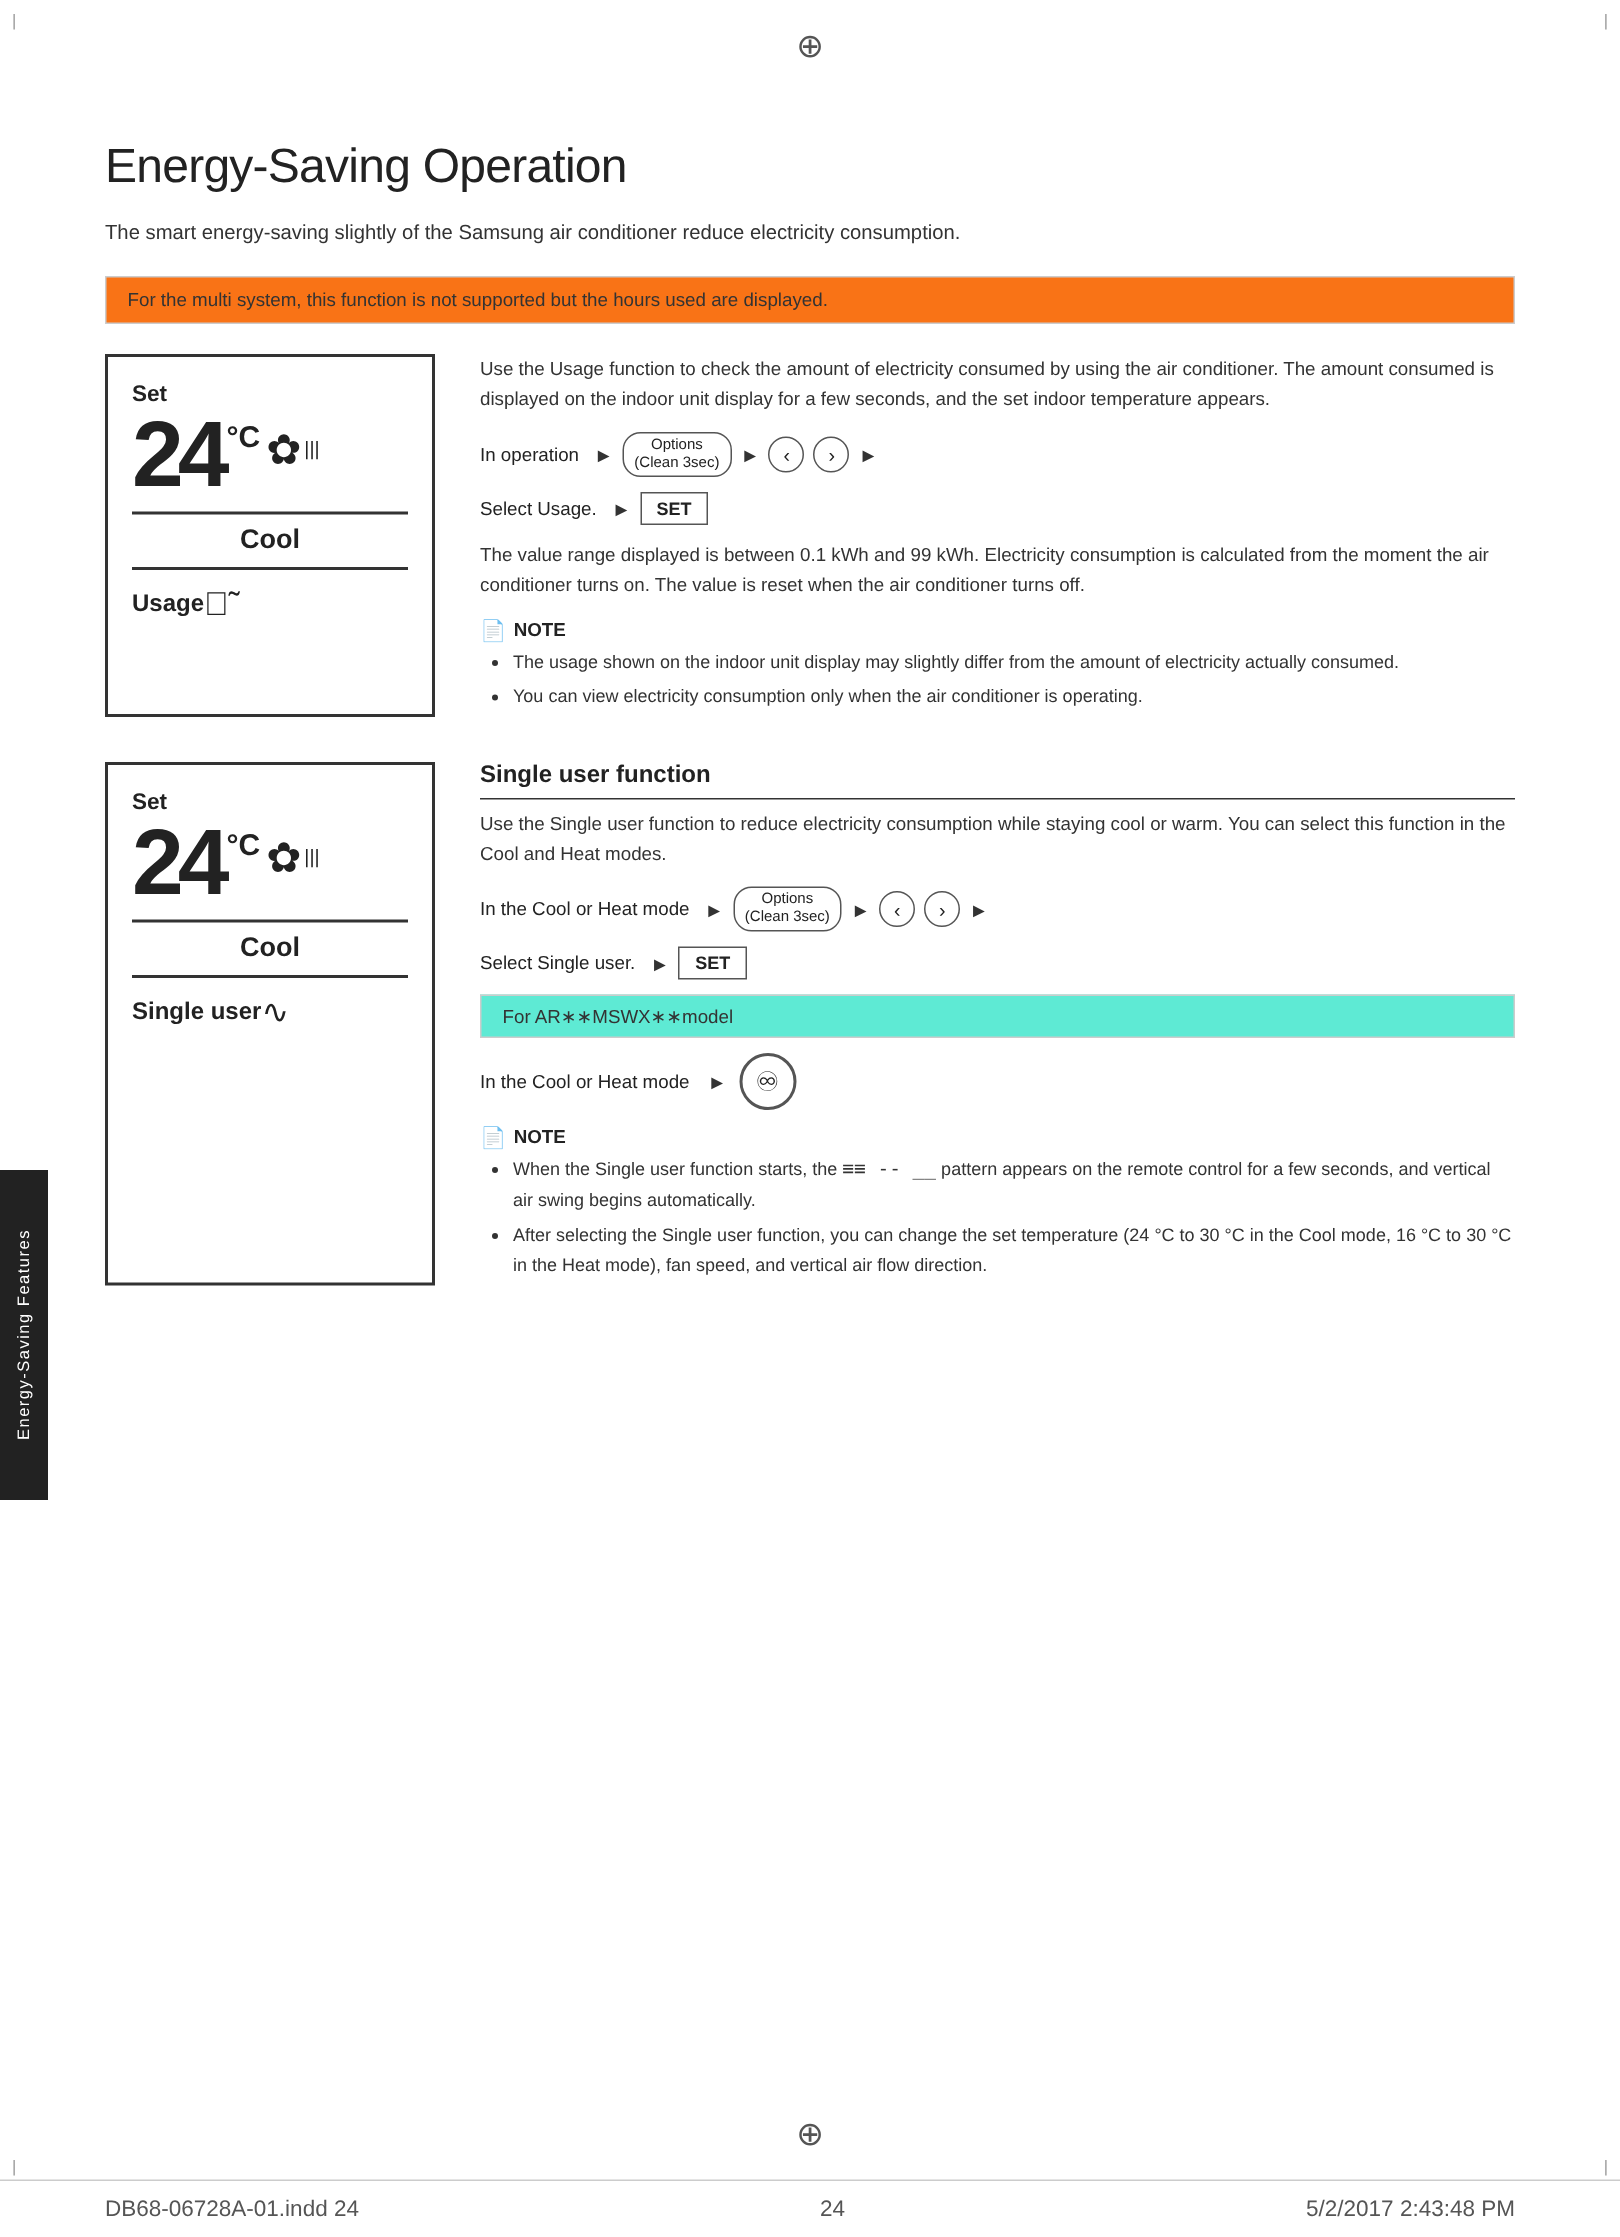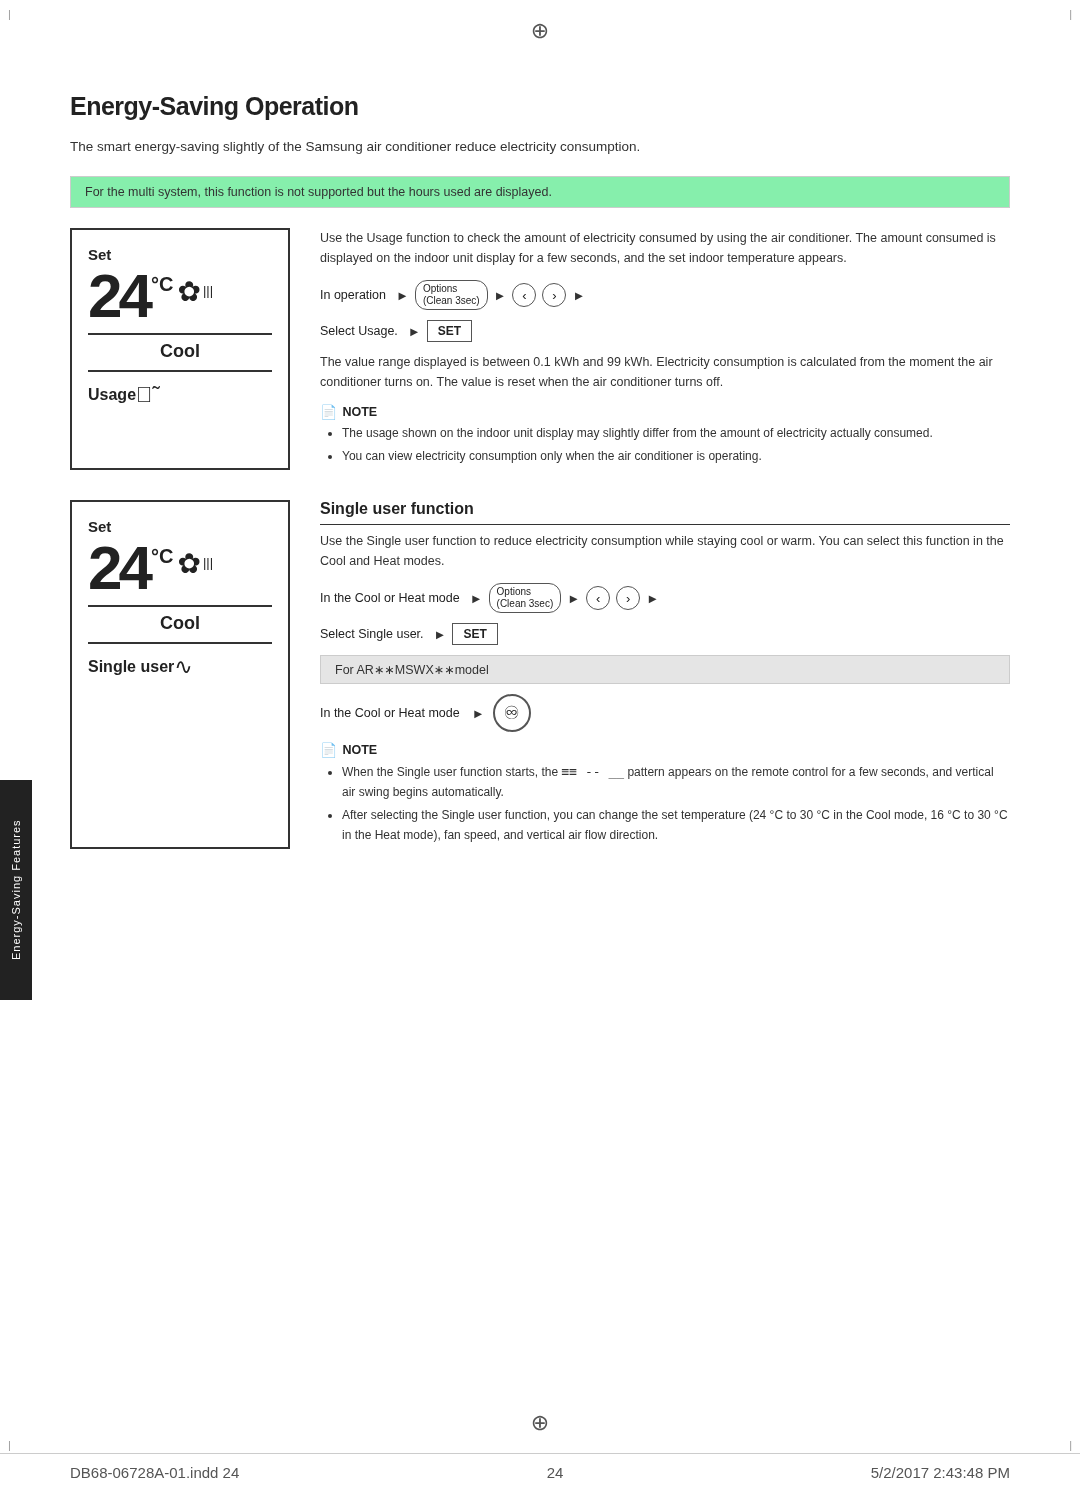--- a/index.html
+++ b/index.html
@@ -47,34 +47,34 @@
       display: flex;
       align-items: center;
       justify-content: center;
     }
 
     .main-content {
       padding: 40px 70px 40px 70px;
     }
 
     h1.page-title {
-      font-size: 25px;
-      font-weight: 700;
+      font-size: 32px;
+      font-weight: 400;
       margin-bottom: 18px;
       letter-spacing: -0.5px;
     }
 
     .intro-text {
       font-size: 13.5px;
       margin-bottom: 22px;
       color: #333;
     }
 
     .notice-bar {
-      background: #86efac;
+      background: #f97316;
       border: 1px solid #ccc;
       padding: 8px 14px;
       font-size: 12.5px;
       margin-bottom: 20px;
       color: #333;
     }
 
     
     .section-row {
       display: flex;
@@ -203,21 +203,21 @@
       display: inline-block;
       font-size: 13px;
       color: #333;
     }
 
     .options-btn {
       border: 1.5px solid #555;
       border-radius: 12px;
       padding: 2px 7px;
       font-size: 10px;
-      text-align: left;
+      text-align: center;
       line-height: 1.2;
       display: inline-block;
     }
 
     .nav-btn {
       border: 1.5px solid #555;
       border-radius: 50%;
       width: 24px;
       height: 24px;
       display: inline-flex;
@@ -265,21 +265,21 @@
       line-height: 1.6;
       color: #333;
     }
 
     .note-list li {
       margin-bottom: 4px;
     }
 
     
     .ar-model-bar {
-      background: #e5e5e5;
+      background: #5eead4;
       border: 1px solid #ccc;
       padding: 6px 14px;
       font-size: 12.5px;
       margin: 10px 0;
       color: #333;
     }
 
     .heat-mode-row {
       display: flex;
       align-items: center;

